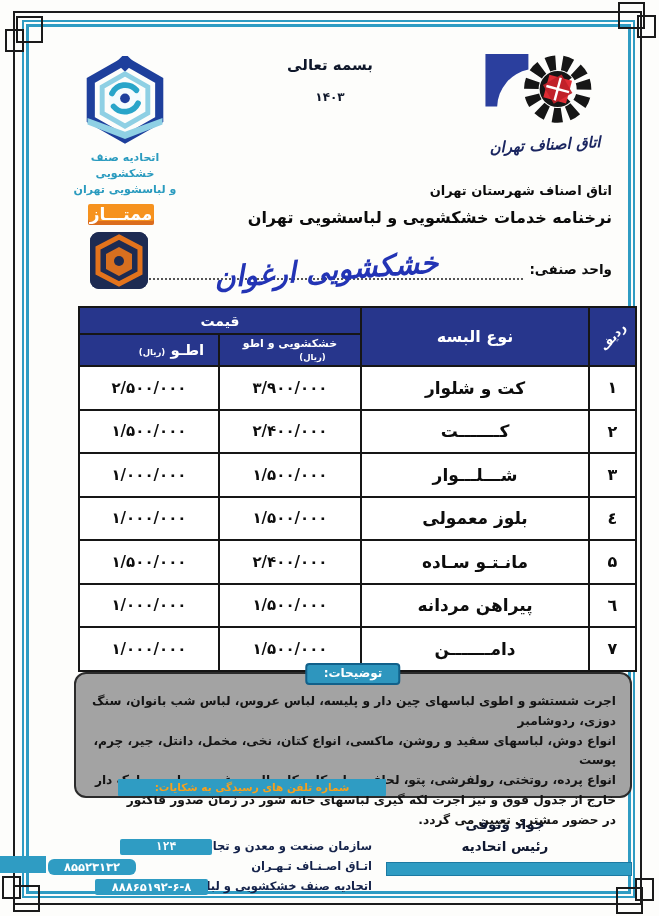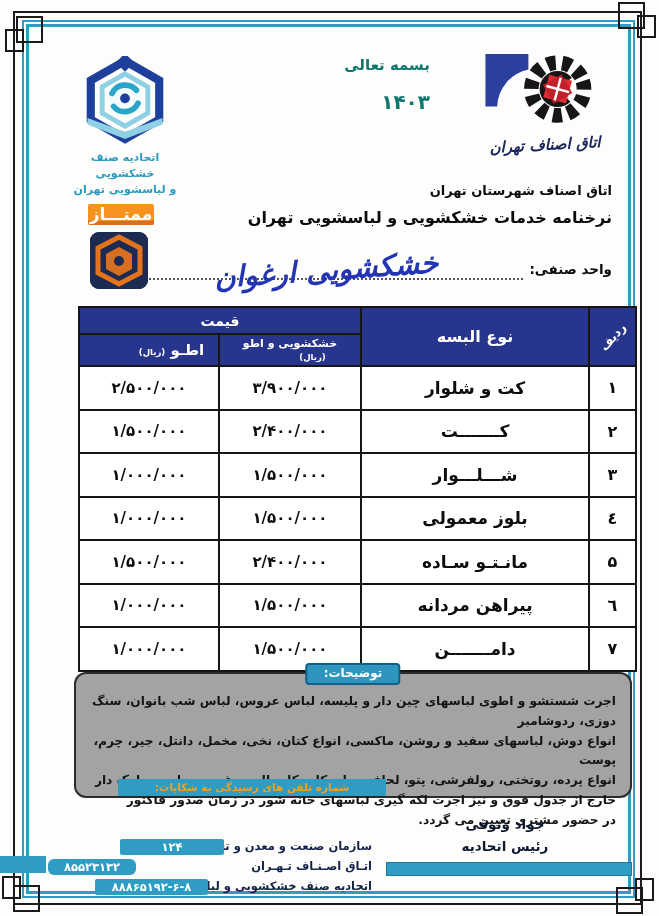--- a/index.html
+++ b/index.html
@@ -13,23 +13,23 @@
   .corner{position:absolute;width:36px;height:40px;z-index:6;}
   .corner i{position:absolute;border:2.5px solid #1a1a1a;background:transparent;display:block;}
   .corner .sq1{left:8px;top:2px;width:23px;height:23px;}
   .corner .sq2{left:-3px;top:15px;width:15px;height:19px;}
   .corner.tl{left:8px;top:14px;}
   .corner.tr{right:6px;top:0px;transform:scaleX(-1);}
   .corner.bl{left:5px;bottom:2px;transform:scaleY(-1);}
   .corner.br{right:8px;bottom:0px;transform:scale(-1,-1);}
 
   
-  .bismillah{position:absolute;left:230px;top:56px;width:200px;text-align:right;
-             font-weight:bold;font-size:15px;color:#0f766e;}
-  .bismillah .year{margin-top:16px;font-size:20px;letter-spacing:3px;}
+  .bismillah{position:absolute;left:230px;top:56px;width:200px;text-align:center;
+             font-weight:bold;font-size:15px;color:#0f172a;}
+  .bismillah .year{margin-top:16px;font-size:12px;letter-spacing:3px;}
 
   .union-logo{position:absolute;left:60px;top:56px;width:130px;text-align:center;}
   .union-caption{color:#2a9bbf;font-size:11px;font-weight:bold;line-height:1.45;direction:rtl;margin-top:2px;}
 
   .asnaf-logo{position:absolute;left:466px;top:50px;width:158px;text-align:center;}
   .asnaf-caption{font-size:15px;font-weight:bold;color:#1a2560;font-style:italic;
                  transform:rotate(-3deg);direction:rtl;margin-top:0px;}
 
   .org-lines{position:absolute;right:47px;top:183px;direction:rtl;text-align:right;
              color:#0b0b0b;font-weight:bold;}
@@ -84,21 +84,21 @@
   .bar-left{position:absolute;left:0;top:856px;width:46px;height:17px;background:#2f9cc3;}
 
   .complaints-title{position:absolute;left:118px;top:779px;width:268px;height:17px;background:#2f9cc3;
                     color:#f8a01c;font-size:10.5px;font-weight:bold;text-align:center;line-height:17px;
                     border-radius:1px;direction:rtl;}
   .phone-org{position:absolute;right:287px;direction:rtl;white-space:nowrap;font-weight:bold;
              font-size:11.5px;color:#14224a;}
   .phone-num{position:absolute;background:#2f9cc3;color:#fff;font-weight:bold;font-size:11.5px;
              text-align:center;border-radius:2px;height:16px;line-height:16px;overflow:hidden;}
   .po1{top:839px;} .po2{top:859px;} .po3{top:879px;}
-  .pn1{left:120px;top:839px;width:104px;}
+  .pn1{left:120px;top:839px;width:92px;font-family:Liberation Mono, monospace;}
   .pn2{left:48px;top:859px;width:88px;border-radius:6px;}
   .pn3{left:95px;top:879px;width:113px;}
 </style>
 </head>
 <body>
 
 <div class="page">
 
   <div class="frame-black"></div>
   <div class="frame-teal"></div>

